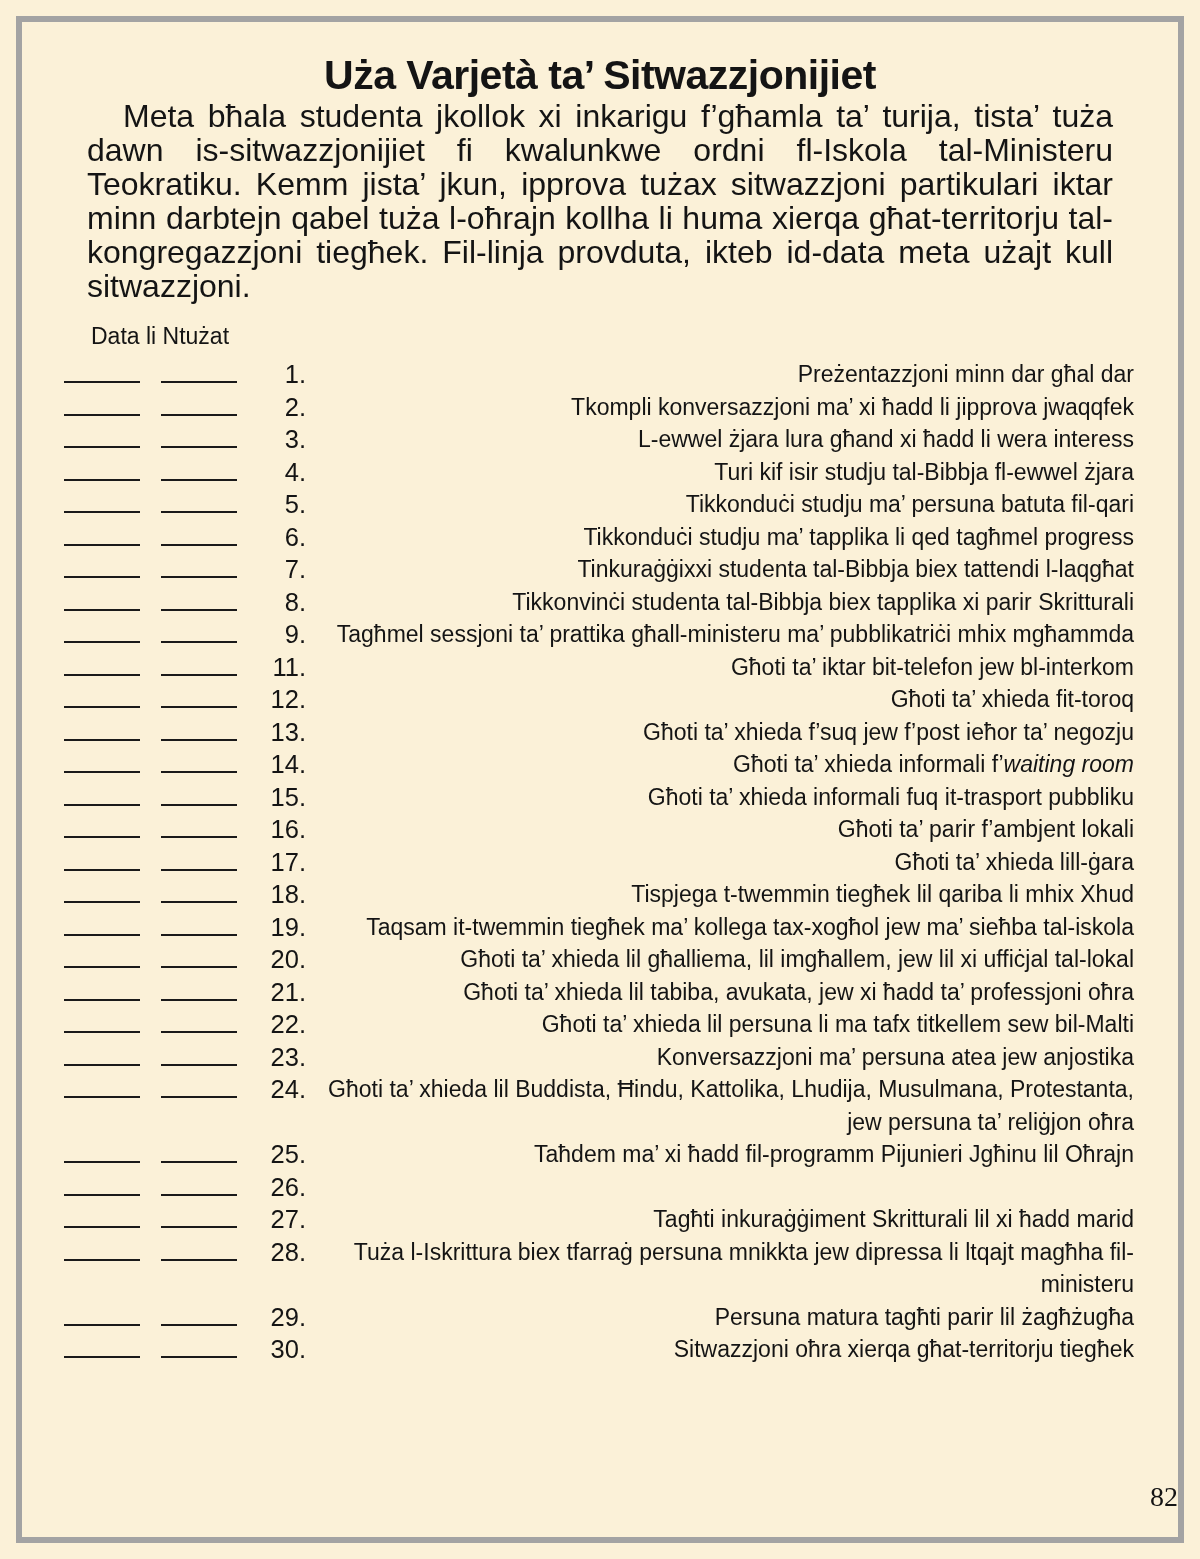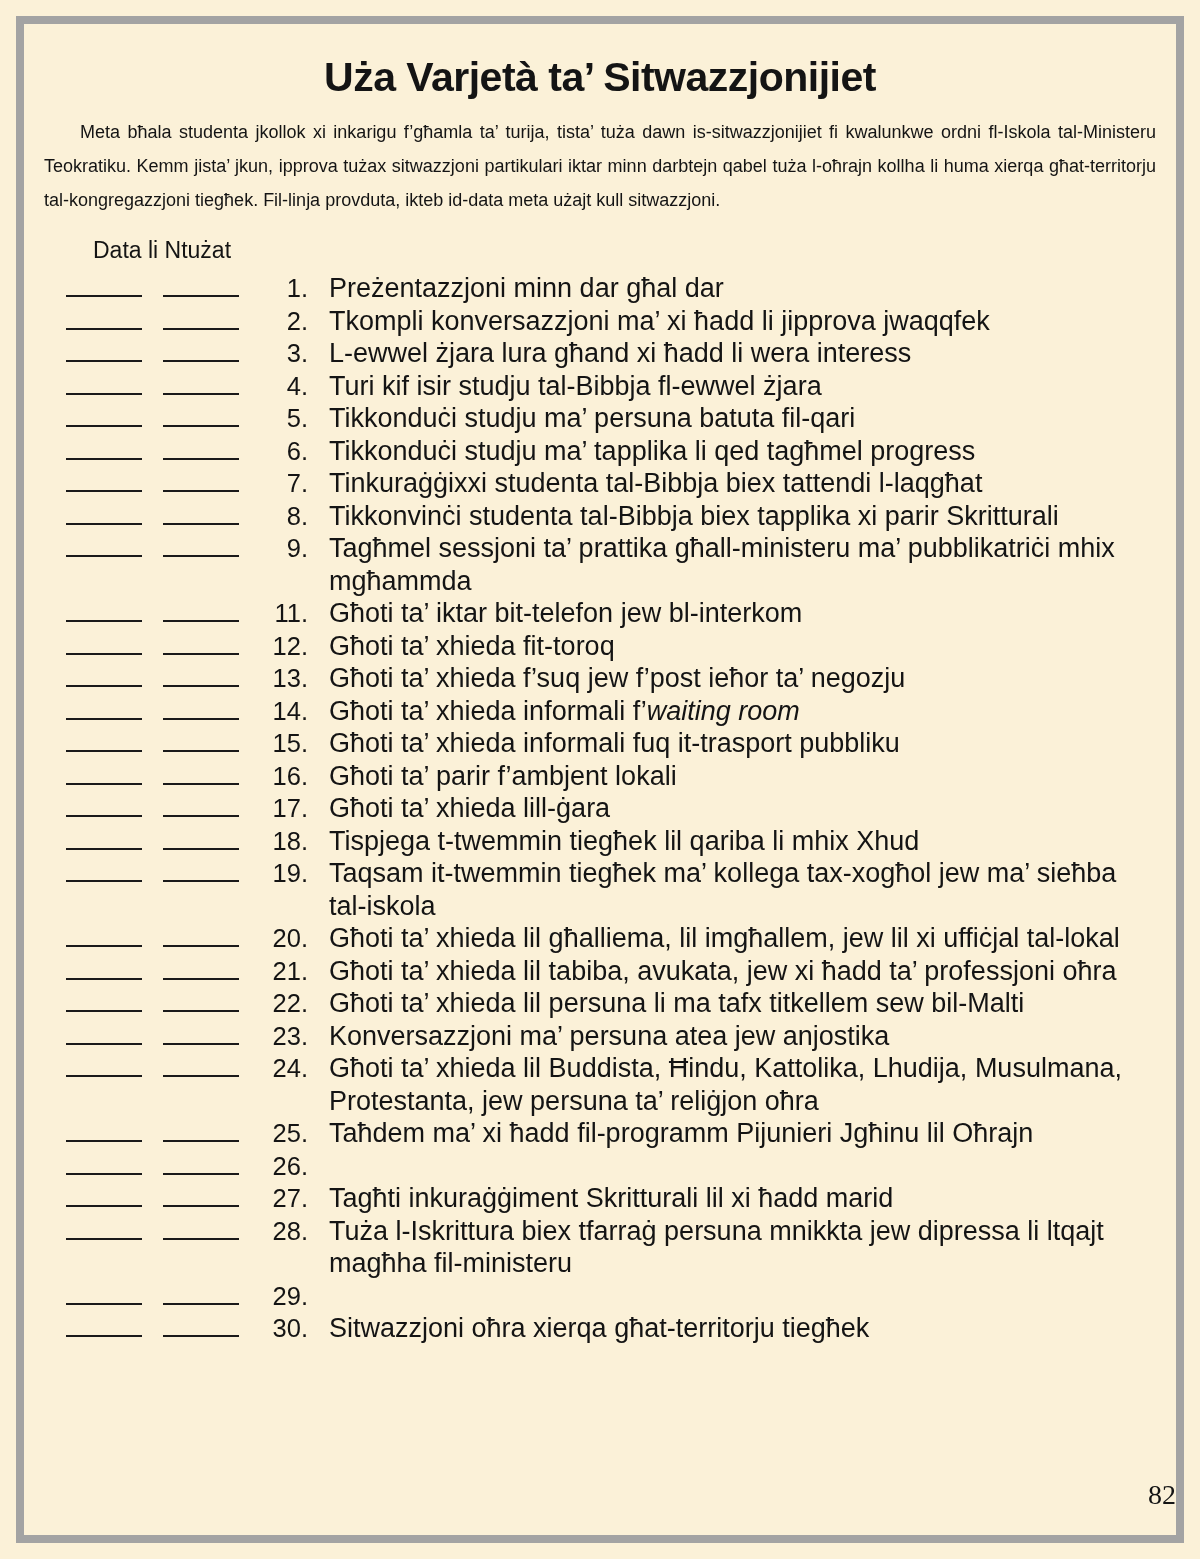--- a/index.html
+++ b/index.html
@@ -11,37 +11,36 @@
   html,body{width:1200px;height:1559px;}
   body{
     background:var(--bg);
     font-family:"Liberation Sans", sans-serif;
     color:var(--ink);
     position:relative;
   }
   .page-border{
     position:absolute;
     top:16px;left:16px;right:16px;bottom:16px;
-    border:8px solid #a3a3a3;
+    border:6px solid #a3a3a3;
     background:var(--bg);
     overflow:hidden;
   }
   .doc-title{
     text-align:center;
     font-size:41px;
     font-weight:bold;
     letter-spacing:-0.5px;
     margin-top:30px;
   }
   .intro{
-    font-size:18px;
+    font-size:32px;
     line-height:34px;
     text-align:justify;
-    padding:0 20px;
-    margin-top:14px;
+    padding:0 65px;
     text-indent:36px;
   }
   .date-label{
     font-size:23px;
     margin:20px 0 8px 69px;
   }
   .list{
     padding-left:42px;
     padding-right:44px;
   }
@@ -54,22 +53,23 @@
   .row .blank{
     height:25px;
     border-bottom:2px solid var(--line);
   }
   .row .num{
     font-size:25.5px;
     line-height:32.5px;
     text-align:right;
   }
   .row .text{
-    font-size:27px;
+    font-size:23px;
     line-height:32.5px;
+    text-align:right;
   }
   .row .text i{font-style:italic;}
   .page-number{
     position:absolute;
     bottom:24px;
     left:0;right:0;
     text-align:right;
     font-family:"Liberation Serif", serif;
     font-size:28px;
   }
@@ -244,20 +244,21 @@
       <div class="row">
         <span class="blank"></span>
         <span class="blank"></span>
         <span class="num">28.</span>
         <span class="text"><span>Tuża l-Iskrittura biex tfarraġ persuna mnikkta jew dipressa li ltqajt magħha fil-ministeru</span><i></i></span>
       </div>
       <div class="row">
         <span class="blank"></span>
         <span class="blank"></span>
         <span class="num">29.</span>
+        <span class="text"><span>Persuna matura tagħti parir lil żagħżugħa</span><i></i></span>
       </div>
       <div class="row">
         <span class="blank"></span>
         <span class="blank"></span>
         <span class="num">30.</span>
         <span class="text"><span>Sitwazzjoni oħra xierqa għat-territorju tiegħek</span><i></i></span>
       </div>
     </div>
 
   <div class="page-number">82</div>

